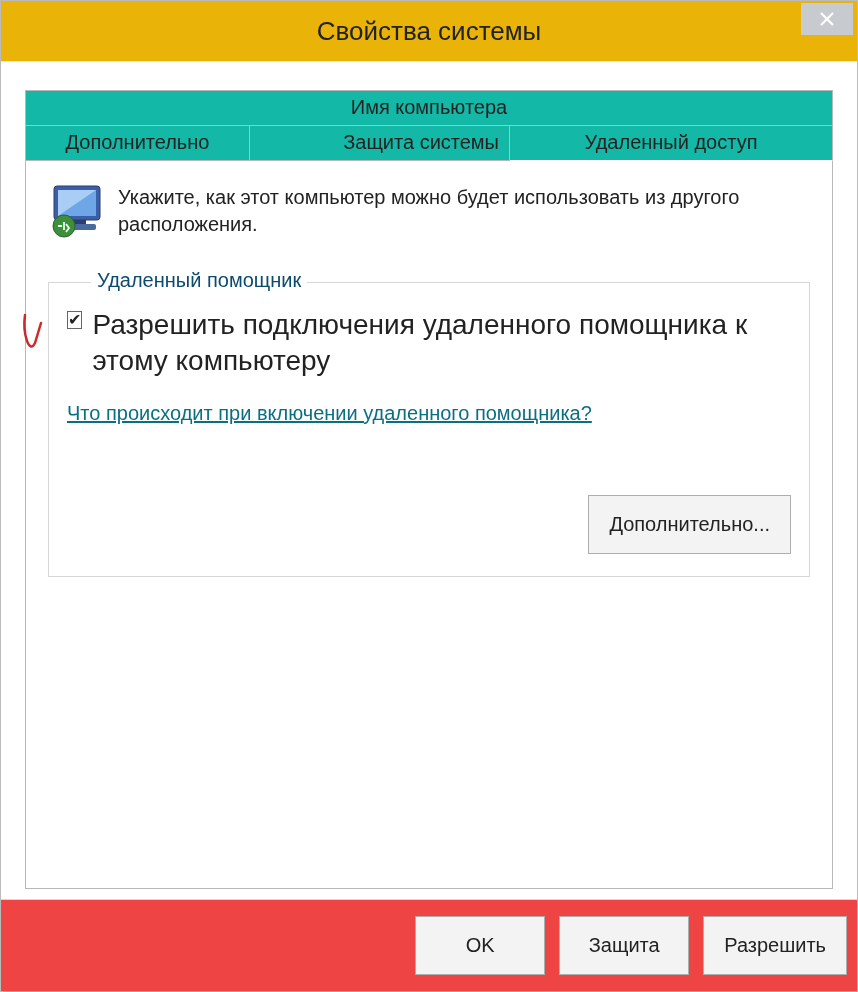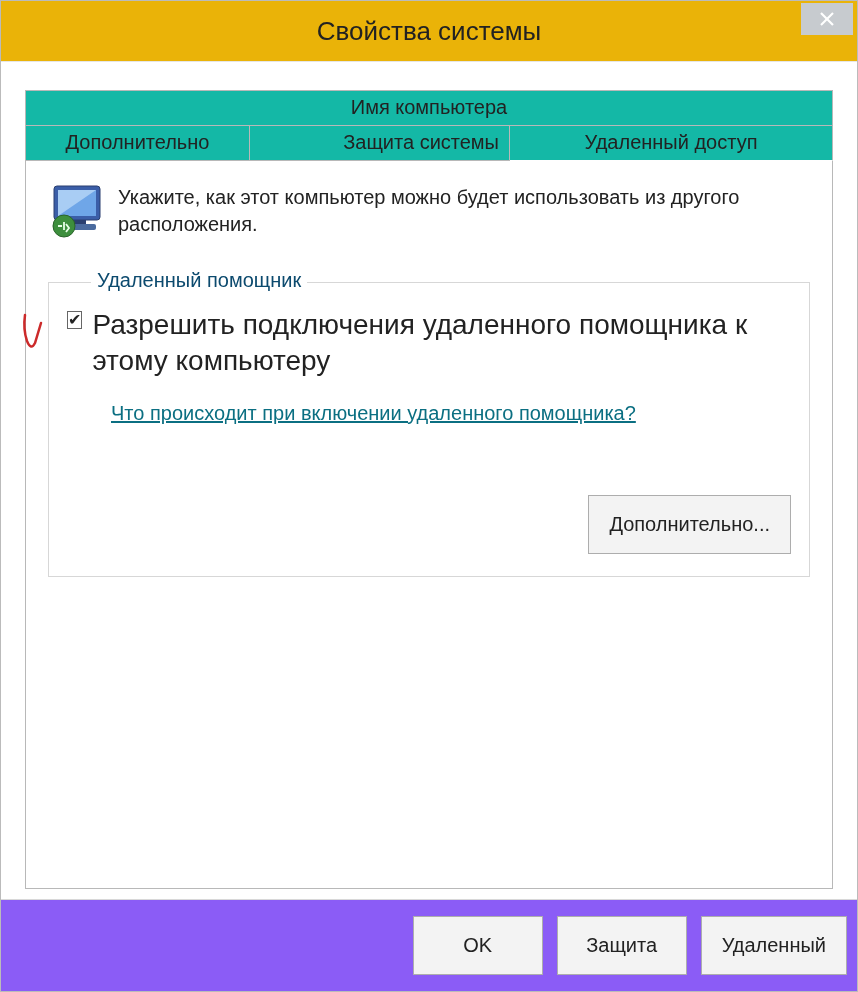--- a/index.html
+++ b/index.html
@@ -162,21 +162,20 @@
       font-size: 28px;
       line-height: 1.3;
     }
     .help-link {
       color: #0b6f82;
       text-decoration: underline;
       font-size: 20px;
       display: inline-block;
       margin-bottom: 70px;
       cursor: pointer;
-      margin-left: 44px;
     }
     .group-btn-row {
       display: flex;
       justify-content: flex-end;
     }
     .btn {
       border: 1px solid #adadad;
       background: #f3f3f3;
       padding: 17px 20px;
       font-size: 20px;
@@ -184,21 +183,21 @@
       cursor: pointer;
       min-width: 110px;
       text-align: center;
     }
     .bottom-bar {
       border-top: 1px solid #d8d8d8;
       padding: 16px 10px 16px;
       display: flex;
       justify-content: flex-end;
       gap: 14px;
-      background: #8b5cf6;
+      background: #ef4444;
     }
     .bottom-bar .btn { min-width: 130px; }
     .bottom-bar .btn.apply { min-width: 100px; }
   </style>
 </head>
 <body>
 
 <div class="window">
   <div class="titlebar">
     <div class="titlebar-title">Свойства системы</div>
@@ -256,15 +255,15 @@
         <div class="group-btn-row">
           <div class="btn">Дополнительно...</div>
         </div>
       </div>
     </div>
   </div>
 
   <div class="bottom-bar">
     <div class="btn">OK</div>
     <div class="btn">Защита</div>
-    <div class="btn apply">Удаленный</div>
+    <div class="btn apply">Разрешить</div>
   </div>
 </div>
 
 </body></html>

